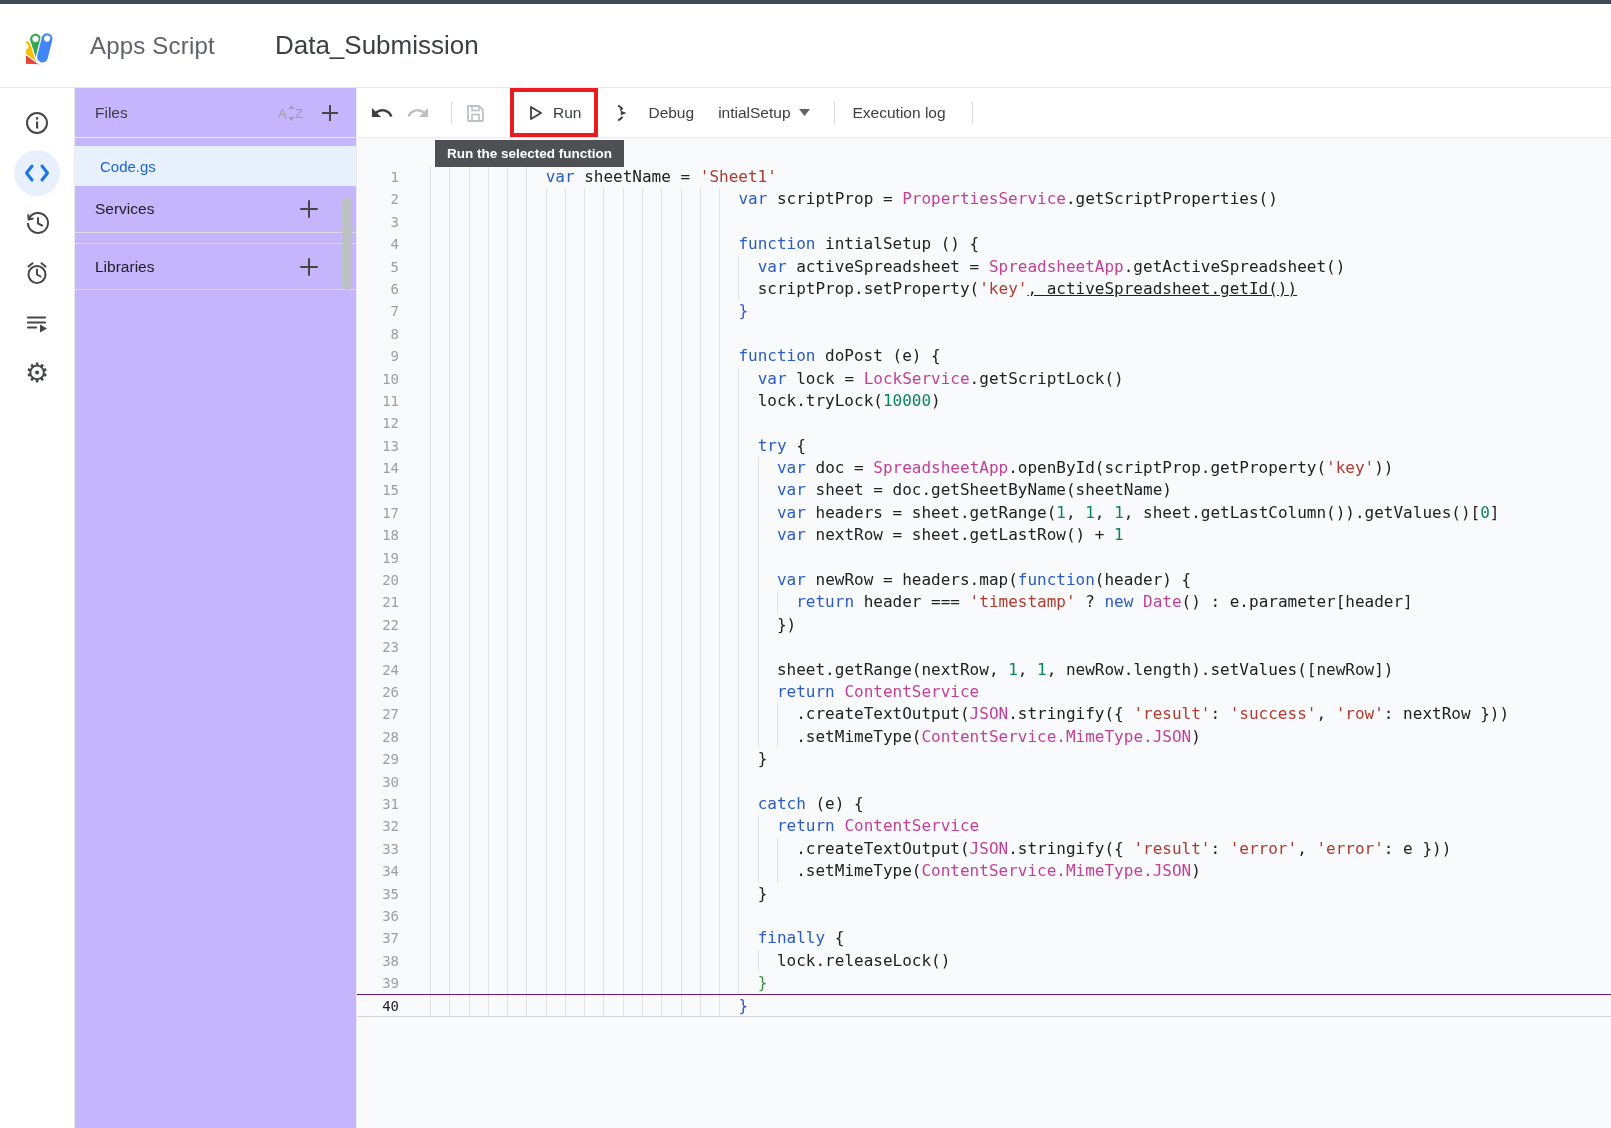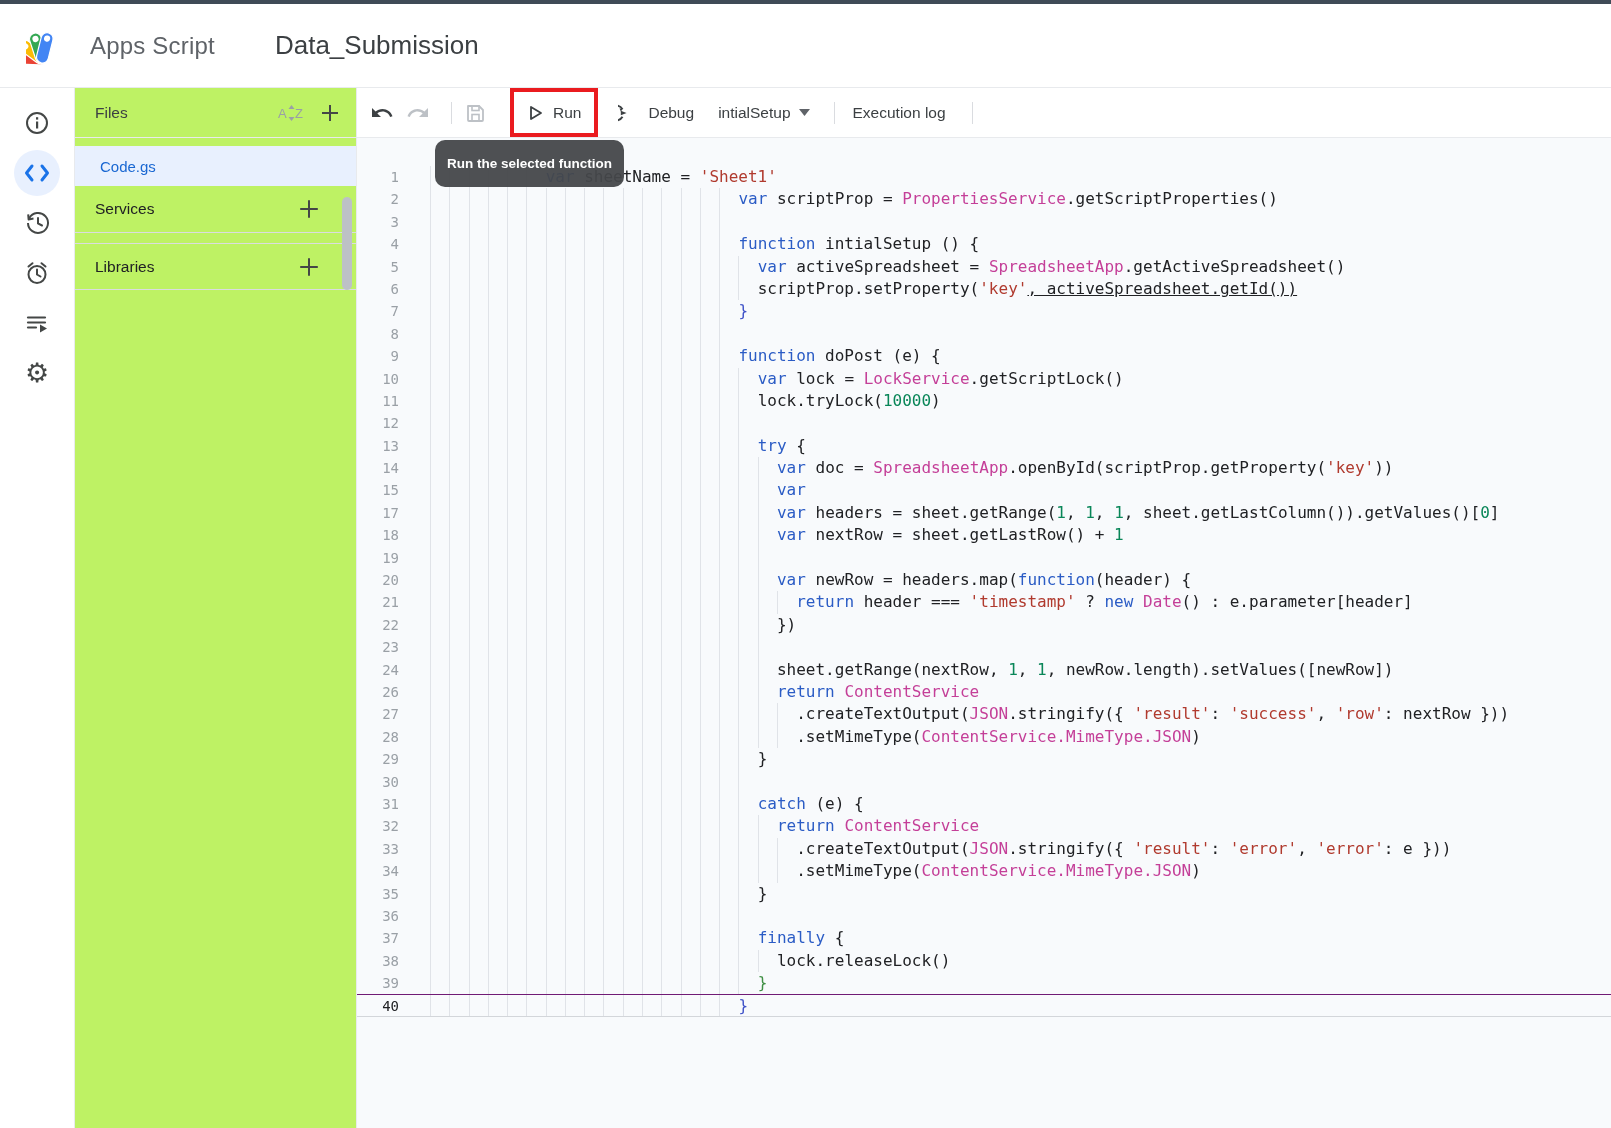--- a/index.html
+++ b/index.html
@@ -12,21 +12,21 @@
   .logo{margin-left:26px;width:52px;height:50px;}
   .brand{font-size:24px;color:#5f6368;margin-left:12px;letter-spacing:.2px;}
   .proj-title{font-size:26px;color:#3c4043;margin-left:60px;}
   
   .left-rail{position:absolute;top:88px;left:0;width:75px;bottom:0;background:#fff;
              border-right:1px solid #e8eaed;display:flex;flex-direction:column;align-items:center;padding-top:10px;box-sizing:border-box;}
   .rail-item{width:75px;height:50px;display:flex;align-items:center;justify-content:center;cursor:pointer;}
   .rail-active-circle{width:46px;height:46px;border-radius:50%;background:#e8f0fe;display:flex;align-items:center;justify-content:center;}
   .gear-glyph{font-size:27px;color:#444746;line-height:1;}
   
-  .files-panel{position:absolute;top:88px;left:75px;width:282px;bottom:0;background:#bef264;
+  .files-panel{position:absolute;top:88px;left:75px;width:282px;bottom:0;background:#c4b5fd;
                border-right:1px solid #e8eaed;box-sizing:border-box;}
   .files-header{height:50px;border-bottom:1px solid #e8eaed;display:flex;align-items:center;box-sizing:border-box;padding:0 16px 0 20px;}
   .files-title{font-size:15.5px;color:#3c4043;flex:1;}
   .files-header .icon-btn{margin-left:14px;cursor:pointer;display:flex;align-items:center;}
   .file-row{margin-top:8px;height:40px;background:#e8f0fe;display:flex;align-items:center;
             padding-left:25px;font-size:15px;color:#1967d2;cursor:pointer;}
   .section-row{height:47px;border-bottom:1px solid #dadce0;display:flex;align-items:center;
                box-sizing:border-box;padding:0 36px 0 20px;font-size:15.5px;color:#202124;}
   .section-row.first{margin-top:10px;border-top:1px solid #dadce0;}
   .section-row .plus{margin-left:auto;cursor:pointer;display:flex;align-items:center;}
@@ -40,21 +40,21 @@
   .run-box{border:4px solid #ea1b1f;height:49px;box-sizing:border-box;display:flex;align-items:center;
            padding:0 13px;margin-left:12px;background:#fff;}
   .run-btn,.debug-btn,.fn-select,.exec-log{display:flex;align-items:center;font-size:15.5px;color:#3c4043;cursor:pointer;white-space:nowrap;}
   .run-btn .lbl{margin-left:9px;}
   .debug-btn{margin-left:20px;}
   .debug-btn .lbl{margin-left:8px;}
   .fn-select{margin-left:24px;}
   .fn-select .arrow{margin-left:8px;display:flex;align-items:center;}
   .exec-log{margin-left:18px;}
   .tooltip{position:absolute;left:78px;top:52px;background:rgba(68,71,74,.95);color:#fff;
-           font-size:13.5px;font-weight:bold;padding:16px 12px;border-radius:10px;white-space:nowrap;z-index:5;}
+           font-size:13.5px;font-weight:bold;padding:6px 12px;border-radius:0;white-space:nowrap;z-index:5;}
   
   .code-area{position:absolute;top:50px;left:0;right:0;bottom:0;padding-top:28px;overflow:hidden;}
   .code-line{display:flex;height:22.4px;line-height:22.4px;box-sizing:border-box;
              font-family:"DejaVu Sans Mono",monospace;font-size:16px;white-space:pre;}
   .code-line .gut{width:73px;box-sizing:border-box;text-align:right;padding-right:31px;
                   font-size:14px;color:#9aa0a6;font-family:"DejaVu Sans Mono",monospace;flex:none;}
   .code-line .indent{flex:none;height:100%;
        background-image:repeating-linear-gradient(to right,#e0e3e8 0,#e0e3e8 1px,transparent 1px,transparent 19.27px);}
   .code-line.active{border-top:1px solid #701a75;border-bottom:1px solid #d3d6da;}
   .code-line.active .gut{color:#202124;}
@@ -235,21 +235,21 @@
       <div class="code-line"><span class="gut">5</span><span class="indent" style="width: 327.678px;"></span><span style="color: rgb(43, 92, 197);">var</span><span style="color: rgb(32, 33, 36);"> activeSpreadsheet = </span><span style="color: rgb(196, 63, 152);">SpreadsheetApp</span><span style="color: rgb(32, 33, 36);">.getActiveSpreadsheet()</span></div>
       <div class="code-line"><span class="gut">6</span><span class="indent" style="width: 327.678px;"></span><span style="color: rgb(32, 33, 36);">scriptProp.setProperty(</span><span style="color: rgb(176, 58, 46);">'key'</span><span style="color: rgb(32, 33, 36); text-decoration: underline;">, activeSpreadsheet.getId())</span></div>
       <div class="code-line"><span class="gut">7</span><span class="indent" style="width: 308.403px;"></span><span style="color: rgb(64, 83, 200);">}</span></div>
       <div class="code-line"><span class="gut">8</span><span class="indent" style="width: 308.403px;"></span></div>
       <div class="code-line"><span class="gut">9</span><span class="indent" style="width: 308.403px;"></span><span style="color: rgb(43, 92, 197);">function</span><span style="color: rgb(32, 33, 36);"> doPost (e) {</span></div>
       <div class="code-line"><span class="gut">10</span><span class="indent" style="width: 327.678px;"></span><span style="color: rgb(43, 92, 197);">var</span><span style="color: rgb(32, 33, 36);"> lock = </span><span style="color: rgb(196, 63, 152);">LockService</span><span style="color: rgb(32, 33, 36);">.getScriptLock()</span></div>
       <div class="code-line"><span class="gut">11</span><span class="indent" style="width: 327.678px;"></span><span style="color: rgb(32, 33, 36);">lock.tryLock(</span><span style="color: rgb(9, 134, 88);">10000</span><span style="color: rgb(32, 33, 36);">)</span></div>
       <div class="code-line"><span class="gut">12</span><span class="indent" style="width: 327.678px;"></span></div>
       <div class="code-line"><span class="gut">13</span><span class="indent" style="width: 327.678px;"></span><span style="color: rgb(43, 92, 197);">try</span><span style="color: rgb(32, 33, 36);"> {</span></div>
       <div class="code-line"><span class="gut">14</span><span class="indent" style="width: 346.954px;"></span><span style="color: rgb(43, 92, 197);">var</span><span style="color: rgb(32, 33, 36);"> doc = </span><span style="color: rgb(196, 63, 152);">SpreadsheetApp</span><span style="color: rgb(32, 33, 36);">.openById(scriptProp.getProperty(</span><span style="color: rgb(176, 58, 46);">'key'</span><span style="color: rgb(32, 33, 36);">))</span></div>
-      <div class="code-line"><span class="gut">15</span><span class="indent" style="width: 346.954px;"></span><span style="color: rgb(43, 92, 197);">var</span></div>
+      <div class="code-line"><span class="gut">15</span><span class="indent" style="width: 346.954px;"></span><span style="color: rgb(43, 92, 197);">var</span><span style="color: rgb(32, 33, 36);"> sheet = doc.getSheetByName(sheetName)</span></div>
       <div class="code-line"><span class="gut">17</span><span class="indent" style="width: 346.954px;"></span><span style="color: rgb(43, 92, 197);">var</span><span style="color: rgb(32, 33, 36);"> headers = sheet.getRange(</span><span style="color: rgb(9, 134, 88);">1</span><span style="color: rgb(32, 33, 36);">, </span><span style="color: rgb(9, 134, 88);">1</span><span style="color: rgb(32, 33, 36);">, </span><span style="color: rgb(9, 134, 88);">1</span><span style="color: rgb(32, 33, 36);">, sheet.getLastColumn()).getValues()[</span><span style="color: rgb(9, 134, 88);">0</span><span style="color: rgb(32, 33, 36);">]</span></div>
       <div class="code-line"><span class="gut">18</span><span class="indent" style="width: 346.954px;"></span><span style="color: rgb(43, 92, 197);">var</span><span style="color: rgb(32, 33, 36);"> nextRow = sheet.getLastRow() + </span><span style="color: rgb(9, 134, 88);">1</span></div>
       <div class="code-line"><span class="gut">19</span><span class="indent" style="width: 346.954px;"></span></div>
       <div class="code-line"><span class="gut">20</span><span class="indent" style="width: 346.954px;"></span><span style="color: rgb(43, 92, 197);">var</span><span style="color: rgb(32, 33, 36);"> newRow = headers.map(</span><span style="color: rgb(43, 92, 197);">function</span><span style="color: rgb(32, 33, 36);">(header) {</span></div>
       <div class="code-line"><span class="gut">21</span><span class="indent" style="width: 366.229px;"></span><span style="color: rgb(43, 92, 197);">return</span><span style="color: rgb(32, 33, 36);"> header === </span><span style="color: rgb(176, 58, 46);">'timestamp'</span><span style="color: rgb(32, 33, 36);"> ? </span><span style="color: rgb(43, 92, 197);">new</span><span style="color: rgb(32, 33, 36);"> </span><span style="color: rgb(196, 63, 152);">Date</span><span style="color: rgb(32, 33, 36);">() : e.parameter[header]</span></div>
       <div class="code-line"><span class="gut">22</span><span class="indent" style="width: 346.954px;"></span><span style="color: rgb(32, 33, 36);">})</span></div>
       <div class="code-line"><span class="gut">23</span><span class="indent" style="width: 346.954px;"></span></div>
       <div class="code-line"><span class="gut">24</span><span class="indent" style="width: 346.954px;"></span><span style="color: rgb(32, 33, 36);">sheet.getRange(nextRow, </span><span style="color: rgb(9, 134, 88);">1</span><span style="color: rgb(32, 33, 36);">, </span><span style="color: rgb(9, 134, 88);">1</span><span style="color: rgb(32, 33, 36);">, newRow.length).setValues([newRow])</span></div>
       <div class="code-line"><span class="gut">26</span><span class="indent" style="width: 346.954px;"></span><span style="color: rgb(43, 92, 197);">return</span><span style="color: rgb(32, 33, 36);"> </span><span style="color: rgb(196, 63, 152);">ContentService</span></div>
       <div class="code-line"><span class="gut">27</span><span class="indent" style="width: 366.229px;"></span><span style="color: rgb(32, 33, 36);">.createTextOutput(</span><span style="color: rgb(196, 63, 152);">JSON</span><span style="color: rgb(32, 33, 36);">.stringify({ </span><span style="color: rgb(176, 58, 46);">'result'</span><span style="color: rgb(32, 33, 36);">: </span><span style="color: rgb(176, 58, 46);">'success'</span><span style="color: rgb(32, 33, 36);">, </span><span style="color: rgb(176, 58, 46);">'row'</span><span style="color: rgb(32, 33, 36);">: nextRow }))</span></div>

